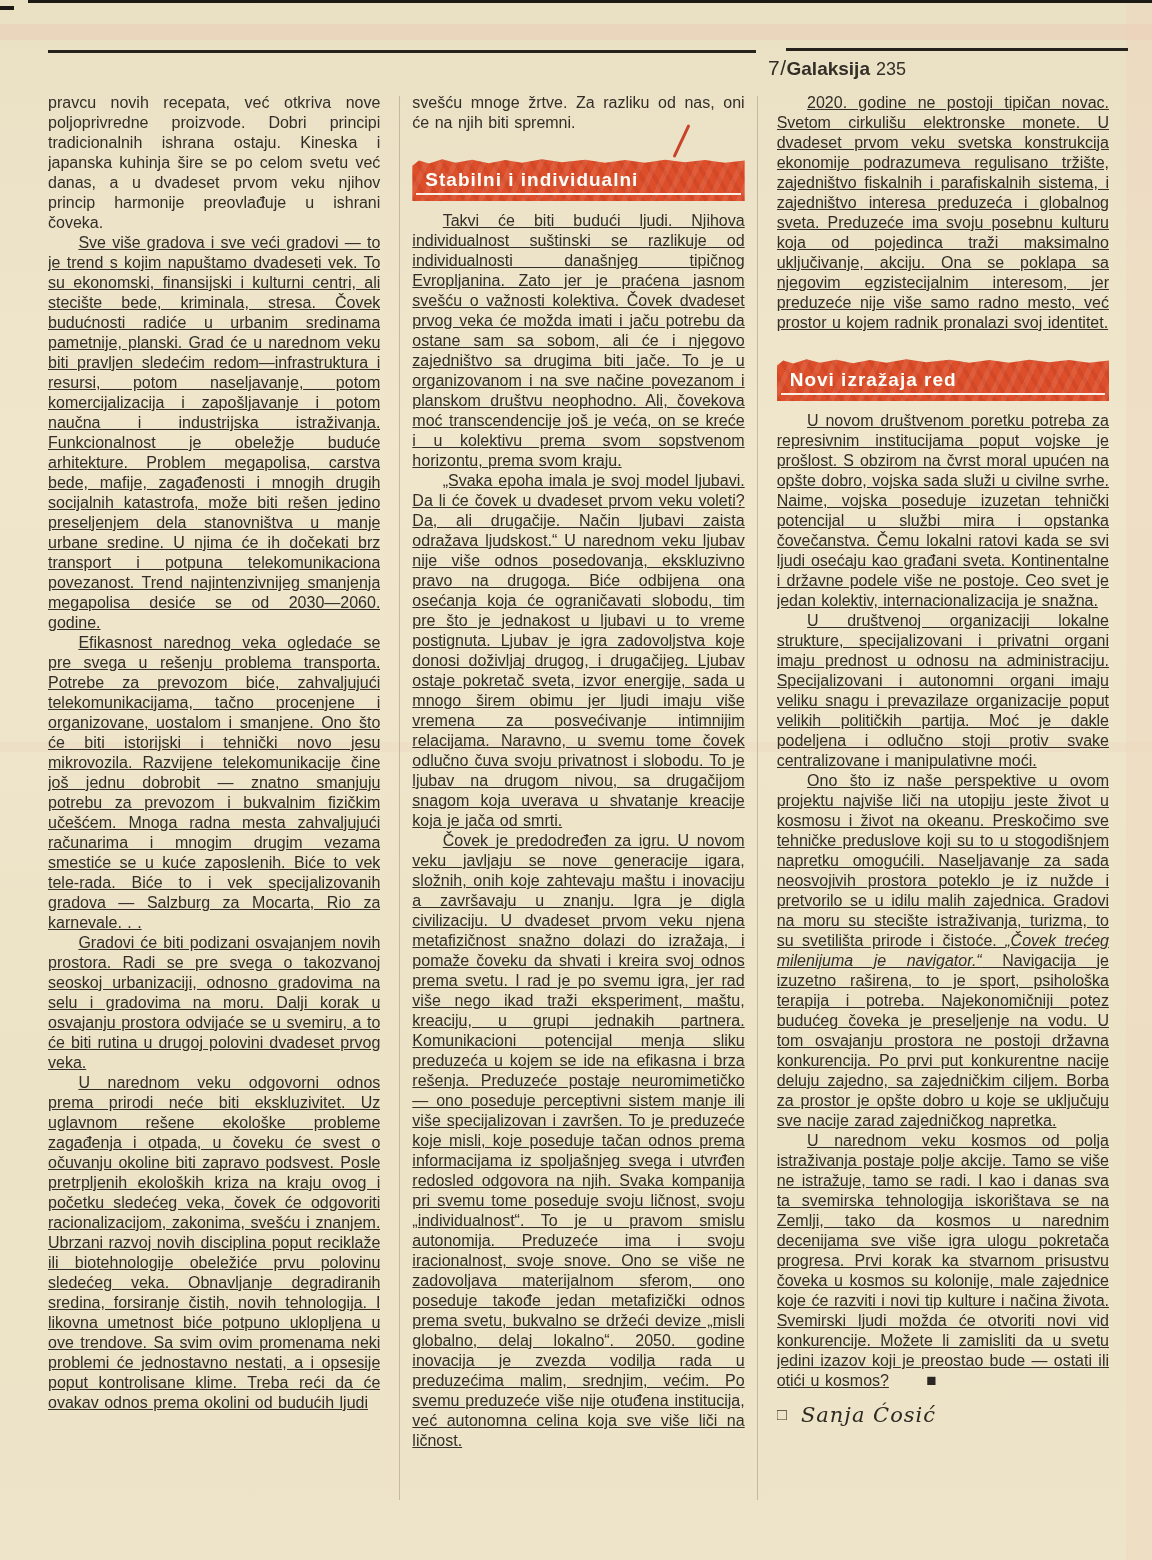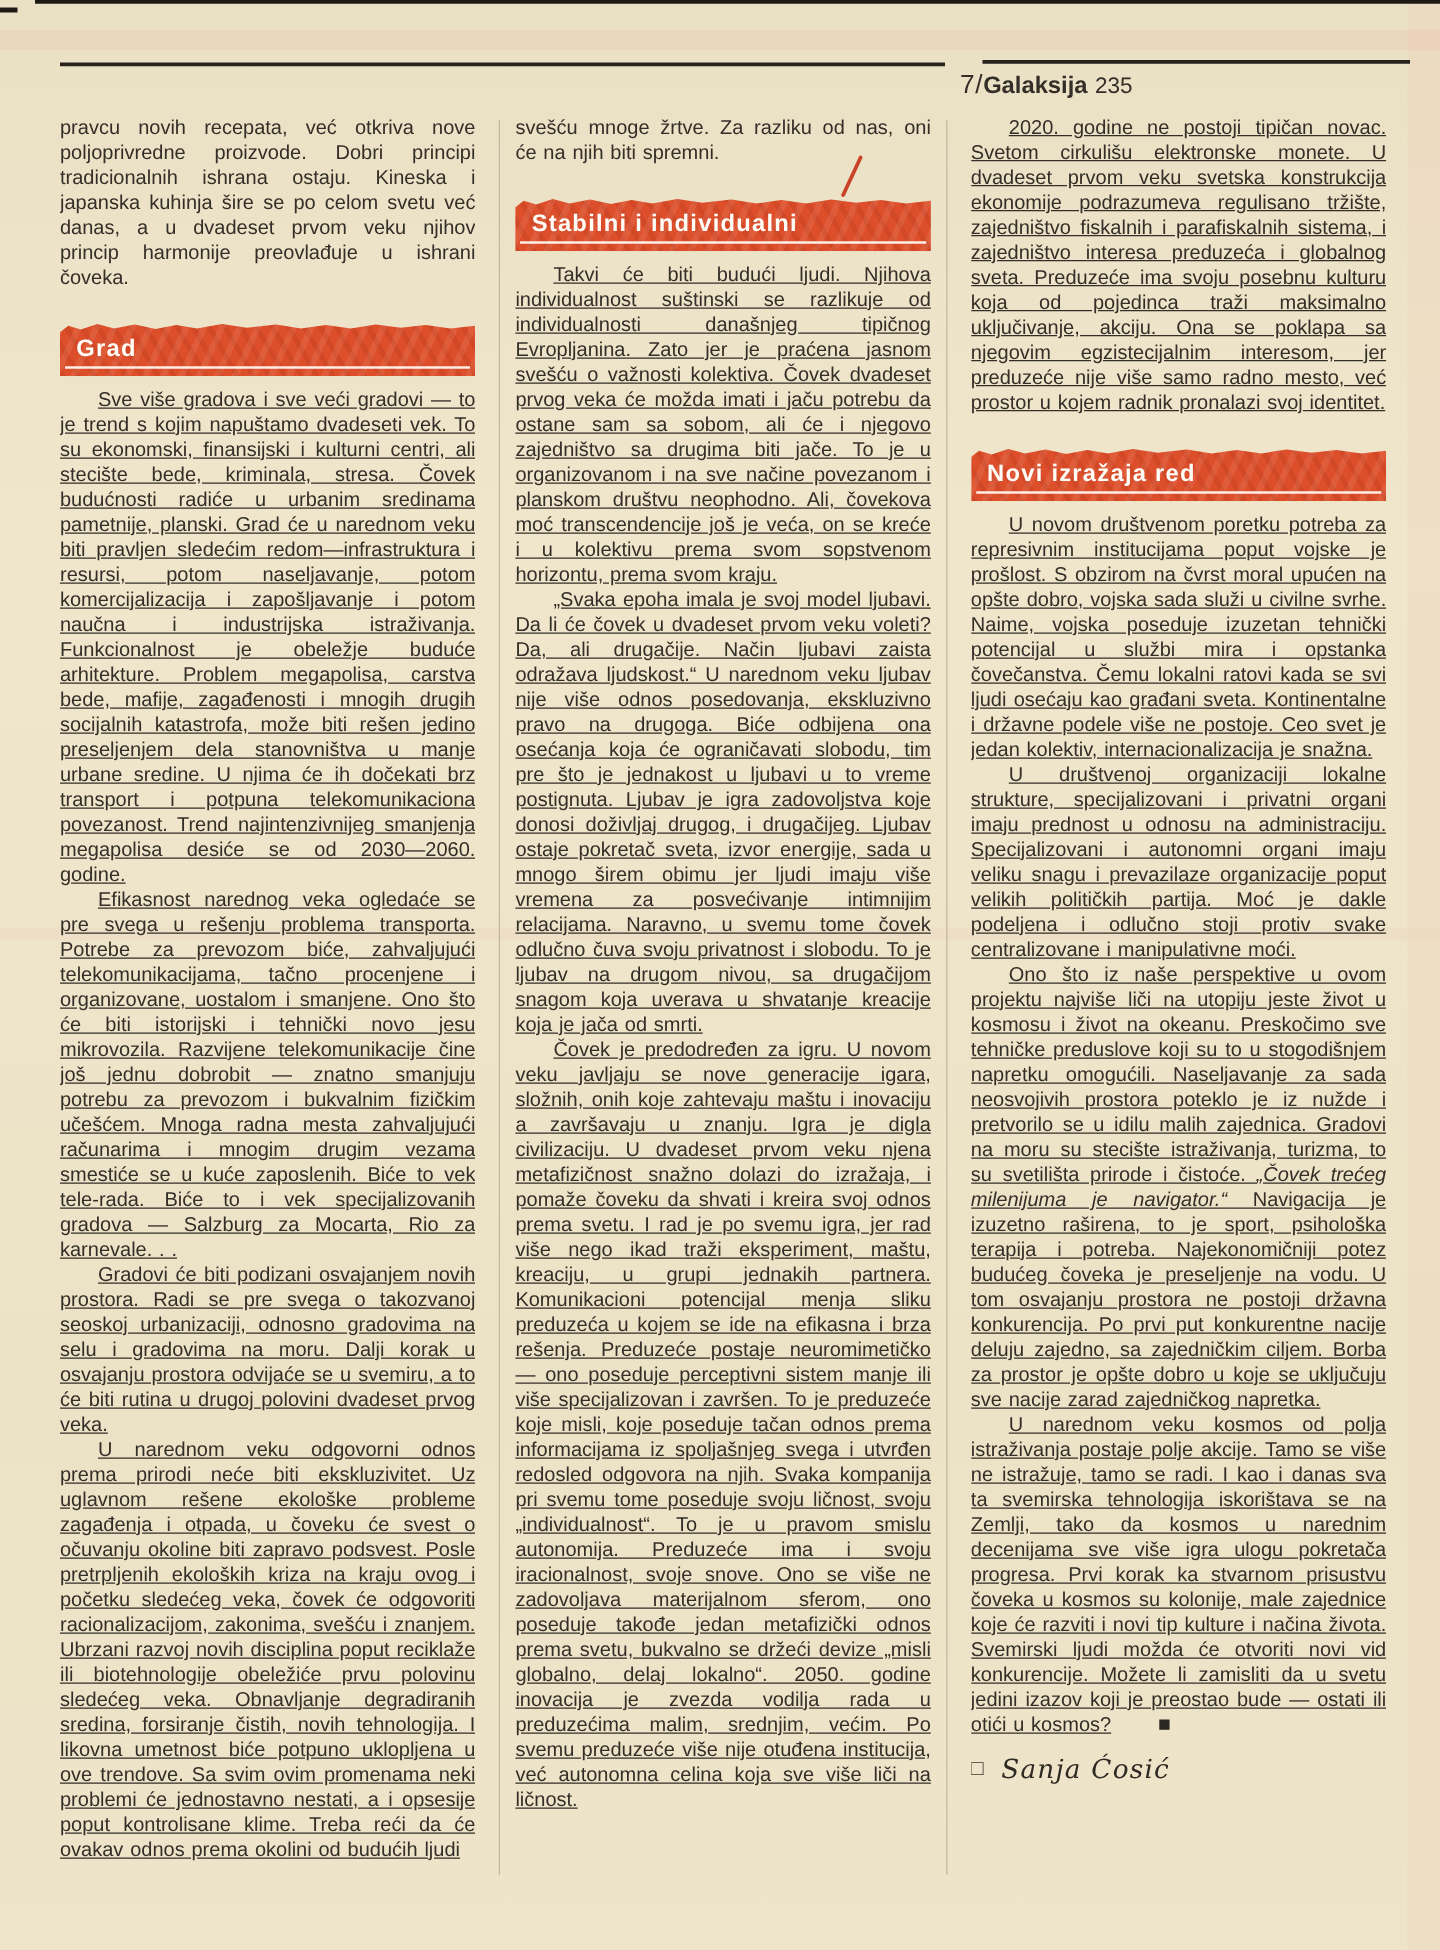--- a/index.html
+++ b/index.html
@@ -93,23 +93,20 @@
     <span class="issue">7/</span><span class="mag">Galaksija</span><span class="num">235</span>
   </div>
 
   <div class="col-sep sep1"></div>
   <div class="col-sep sep2"></div>
 
   <div class="columns">
 
     <div class="col">
       <p class="para">pravcu novih recepata, već otkriva nove poljoprivredne proizvode. Dobri principi tradicionalnih ishrana ostaju. Kineska i japanska kuhinja šire se po celom svetu već danas, a u dvadeset prvom veku njihov princip harmonije preovlađuje u ishrani čoveka.</p>
-      <div class="section-header">
-        <span class="sh-text">Grad</span>
-      </div>
       <p class="para indent">Sve više gradova i sve veći gradovi — to je trend s kojim napuštamo dvadeseti vek. To su ekonomski, finansijski i kulturni centri, ali stecište bede, kriminala, stresa. Čovek budućnosti radiće u urbanim sredinama pametnije, planski. Grad će u narednom veku biti pravljen sledećim redom—infrastruktura i resursi, potom naseljavanje, potom komercijalizacija i zapošljavanje i potom naučna i industrijska istraživanja. Funkcionalnost je obeležje buduće arhitekture. Problem megapolisa, carstva bede, mafije, zagađenosti i mnogih drugih socijalnih katastrofa, može biti rešen jedino preseljenjem dela stanovništva u manje urbane sredine. U njima će ih dočekati brz transport i potpuna telekomunikaciona povezanost. Trend najintenzivnijeg smanjenja megapolisa desiće se od 2030—2060. godine.</p>
       <p class="para indent">Efikasnost narednog veka ogledaće se pre svega u rešenju problema transporta. Potrebe za prevozom biće, zahvaljujući telekomunikacijama, tačno procenjene i organizovane, uostalom i smanjene. Ono što će biti istorijski i tehnički novo jesu mikrovozila. Razvijene telekomunikacije čine još jednu dobrobit — znatno smanjuju potrebu za prevozom i bukvalnim fizičkim učešćem. Mnoga radna mesta zahvaljujući računarima i mnogim drugim vezama smestiće se u kuće zaposlenih. Biće to vek tele-rada. Biće to i vek specijalizovanih gradova — Salzburg za Mocarta, Rio za karnevale. . .</p>
       <p class="para indent">Gradovi će biti podizani osvajanjem novih prostora. Radi se pre svega o takozvanoj seoskoj urbanizaciji, odnosno gradovima na selu i gradovima na moru. Dalji korak u osvajanju prostora odvijaće se u svemiru, a to će biti rutina u drugoj polovini dvadeset prvog veka.</p>
       <p class="para indent">U narednom veku odgovorni odnos prema prirodi neće biti ekskluzivitet. Uz uglavnom rešene ekološke probleme zagađenja i otpada, u čoveku će svest o očuvanju okoline biti zapravo podsvest. Posle pretrpljenih ekoloških kriza na kraju ovog i početku sledećeg veka, čovek će odgovoriti racionalizacijom, zakonima, svešću i znanjem. Ubrzani razvoj novih disciplina poput reciklaže ili biotehnologije obeležiće prvu polovinu sledećeg veka. Obnavljanje degradiranih sredina, forsiranje čistih, novih tehnologija. I likovna umetnost biće potpuno uklopljena u ove trendove. Sa svim ovim promenama neki problemi će jednostavno nestati, a i opsesije poput kontrolisane klime. Treba reći da će ovakav odnos prema okolini od budućih ljudi</p>
     </div>
 
     <div class="col">
       <p class="para">svešću mnoge žrtve. Za razliku od nas, oni će na njih biti spremni.</p>
       <div class="hdr-wrap">
         <span class="slash"></span>

